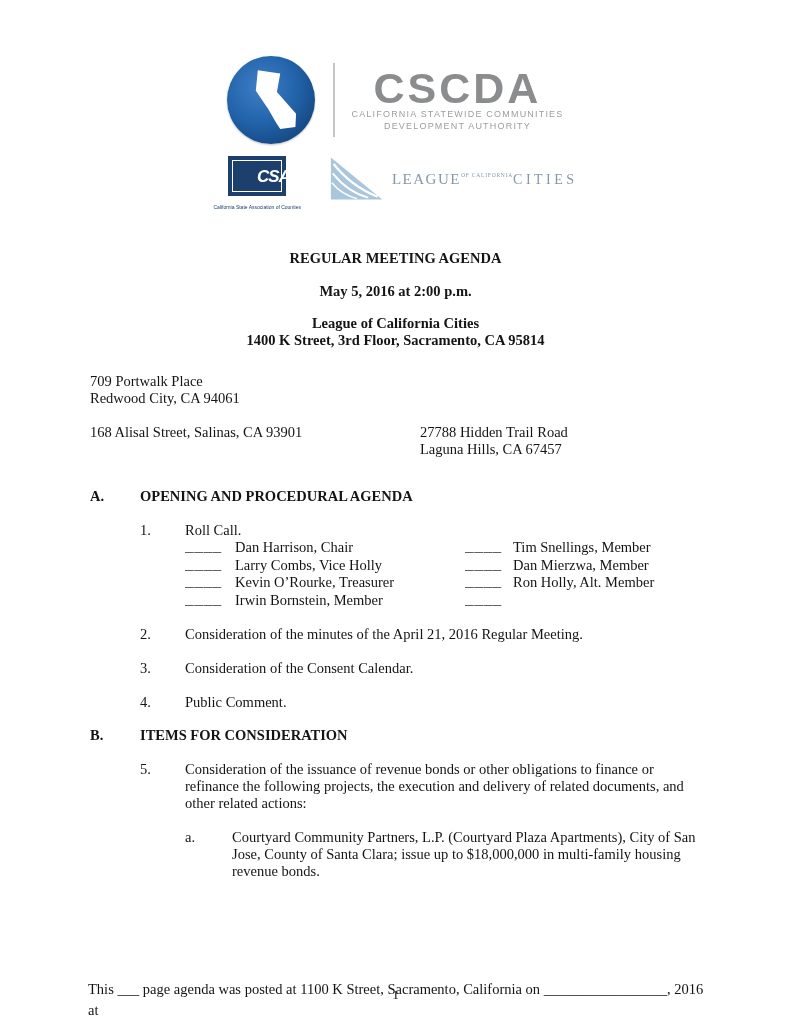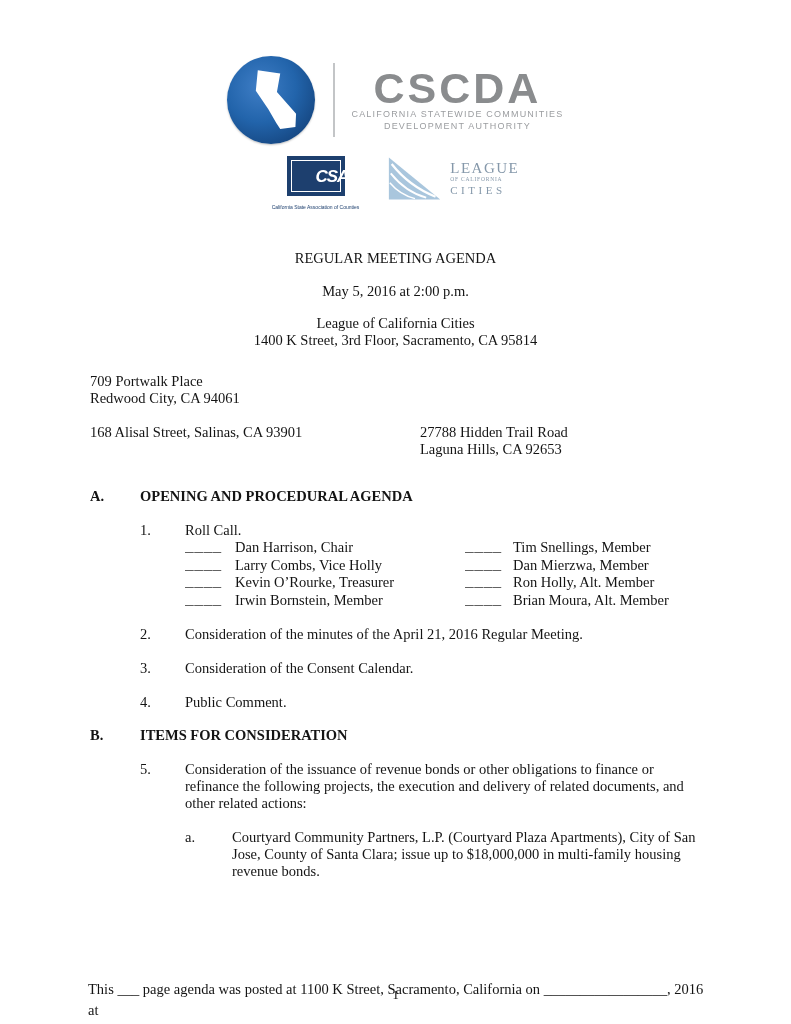--- a/index.html
+++ b/index.html
@@ -52,28 +52,28 @@
   .csac-text {
     color:#ffffff; font-family:"Liberation Sans", sans-serif;
     font-weight:bold; font-style:italic; font-size:17px; letter-spacing:-1px;padding-left:44px;
   }
   .csac-caption {
     margin-top:3px; font-family:"Liberation Sans", sans-serif;
     font-size:5px; color:#1d3f6e; white-space:nowrap;
   }
   .league { display:flex; align-items:center; gap:7px; }
   .league svg { width:56px; height:46px; }
-  .league-text { display:flex; flex-direction:column; color:#8598aa; font-family:"Liberation Serif", serif; }
+  .league-text { display:flex; flex-direction:row; color:#8598aa; font-family:"Liberation Serif", serif; }
   .league-l1 { font-size:15px; line-height:15px; letter-spacing:1.5px; }
   .league-l2 { font-size:5.5px; line-height:7px; letter-spacing:0.8px; }
-  .league-l3 { font-size:11px; line-height:15px; letter-spacing:3.5px; }
+  .league-l3 { font-size:14px; line-height:15px; letter-spacing:3.5px; }
 
   
   .title-block { text-align:center; margin-top:34px; }
-  .t-line { font-weight:normal; }
+  .t-line { font-weight:bold; }
   .t-title { margin-bottom:16px; }
   .t-date { margin-bottom:15px; }
   .t-venue { }
   .t-addr { margin-bottom:16px; }
   .t-tel { font-weight:normal; }
 
   
   .locations { margin:24px 90px 0 90px; }
   .loc-block1 { margin-bottom:17px; }
   .loc-row { display:flex; }
@@ -163,21 +163,21 @@
     <div class="loc-block1">
       <div>709 Portwalk Place</div>
       <div>Redwood City, CA 94061</div>
     </div>
     <div class="loc-row">
       <div class="loc-col-l">
         <div>168 Alisal Street, Salinas, CA 93901</div>
       </div>
       <div class="loc-col-r">
         <div>27788 Hidden Trail Road</div>
-        <div>Laguna Hills, CA 92653</div>
+        <div>Laguna Hills, CA 67457</div>
       </div>
     </div>
   </div>
 
   <div class="agenda">
 
     <div class="sec">
       <span class="sec-letter">A.</span>
       <span class="sec-title">OPENING AND PROCEDURAL AGENDA</span>
     </div>
@@ -203,21 +203,20 @@
       <div class="rc-row">
         <span class="rc-blank">____</span>
         <span>Kevin O’Rourke, Treasurer</span>
         <span class="rc-blank">____</span>
         <span>Ron Holly, Alt. Member</span>
       </div>
       <div class="rc-row">
         <span class="rc-blank">____</span>
         <span>Irwin Bornstein, Member</span>
         <span class="rc-blank">____</span>
-        <span>Brian Moura, Alt. Member</span>
       </div>
     </div>
 
     <div class="item">
       <span class="item-num">2.</span>
       <span class="item-text">Consideration of the minutes of the April 21, 2016 Regular Meeting.</span>
     </div>
 
     <div class="item">
       <span class="item-num">3.</span>

